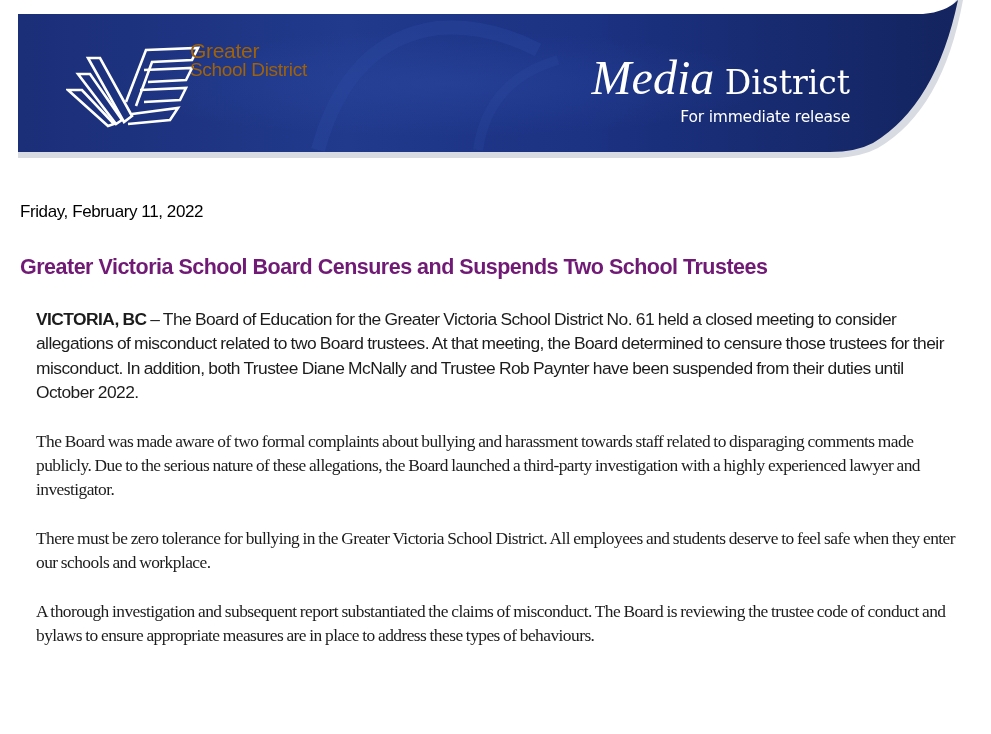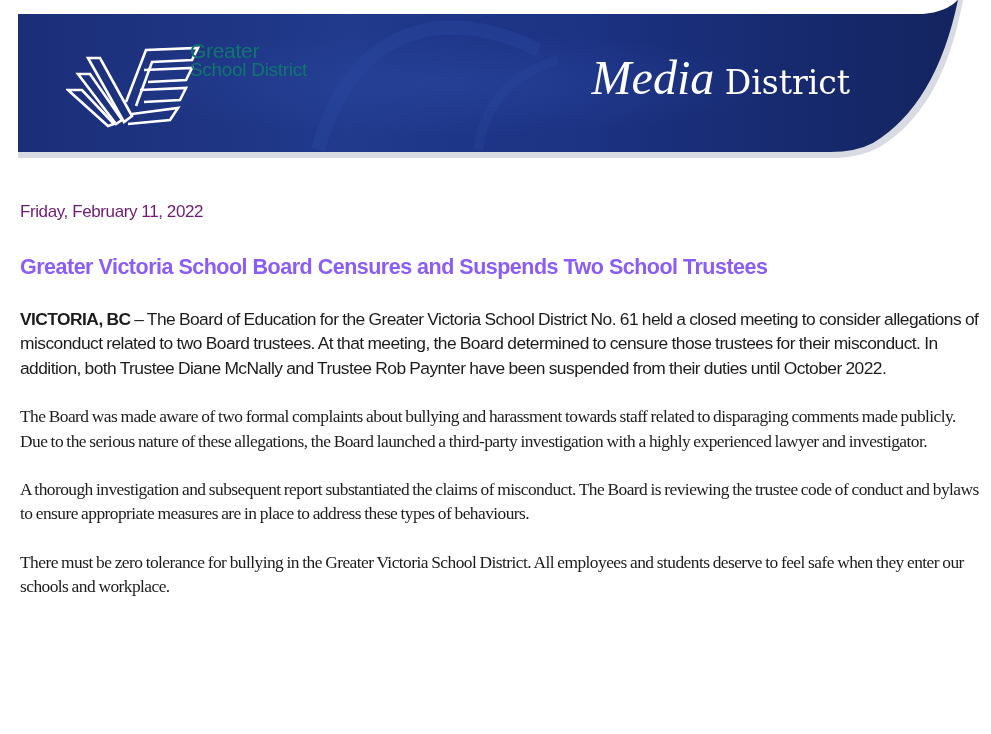--- a/index.html
+++ b/index.html
@@ -31,21 +31,21 @@
       position: absolute;
       left: 48px;
       top: 44px;
       width: 135px;
       height: 84px;
     }
     .logo-text {
       position: absolute;
       left: 172px;
       top: 40px;
-      color: #0f766e;
+      color: #a16207;
       line-height: 1;
     }
     .logo-text .greater {
       font-size: 21px;
       display: block;
       letter-spacing: -0.3px;
     }
     .logo-text .victoria {
       font-size: 29px;
       font-weight: bold;
@@ -84,35 +84,35 @@
       letter-spacing: -0.2px;
     }
     .content {
       position: absolute;
       left: 20px;
       top: 202px;
       width: 960px;
     }
     .date {
       font-size: 17px;
-      color: #701a75;
+      color: #000000;
       letter-spacing: -0.4px;
       margin: 0;
       height: 26px;
     }
     .headline {
       margin: 27px 0 0 0;
       font-size: 21.5px;
       font-weight: bold;
-      color: #8b5cf6;
+      color: #701a75;
       letter-spacing: -0.5px;
       height: 30px;
     }
     .para {
-      margin: 0;
+      margin: 16px;
       font-size: 17.4px;
       line-height: 24.4px;
       color: #1c1c1c;
       letter-spacing: -0.55px;
       word-spacing: -0.5px;
     }
     .para.p1 { margin-top: 22px; }
     .para.gap { margin-top: 24px; font-family: Liberation Serif, serif; }
     .para b { font-weight: bold; }
   </style>
@@ -157,27 +157,28 @@
     </g>
   </svg>
 
   <div class="logo-text">
     <span class="greater">Greater</span>
     <span class="district">School District</span>
   </div>
 
   <div class="release">
     <div class="title"><span class="media">Media</span><span> District</span></div>
+    <div class="sub">For immediate release</div>
   </div>
 </div>
 
 <div class="content">
   <p class="date">Friday, February 11, 2022</p>
   <h1 class="headline">Greater Victoria School Board Censures and Suspends Two School Trustees</h1>
 
   <p class="para p1"><b>VICTORIA, BC</b><span> – The Board of Education for the Greater Victoria School District No. 61 held a closed meeting to consider allegations of misconduct related to two Board trustees. At that meeting, the Board determined to censure those trustees for their misconduct. In addition, both Trustee Diane McNally and Trustee Rob Paynter have been suspended from their duties until October 2022.</span></p>
 
   <p class="para gap">The Board was made aware of two formal complaints about bullying and harassment towards staff related to disparaging comments made publicly. Due to the serious nature of these allegations, the Board launched a third-party investigation with a highly experienced lawyer and investigator.</p>
 
+  <p class="para gap">There must be zero tolerance for bullying in the Greater Victoria School District. All employees and students deserve to feel safe when they enter our schools and workplace.</p>
+
   <p class="para gap">A thorough investigation and subsequent report substantiated the claims of misconduct. The Board is reviewing the trustee code of conduct and bylaws to ensure appropriate measures are in place to address these types of behaviours.</p>
-
-  <p class="para gap">There must be zero tolerance for bullying in the Greater Victoria School District. All employees and students deserve to feel safe when they enter our schools and workplace.</p>
 </div>
 
 </body></html>

